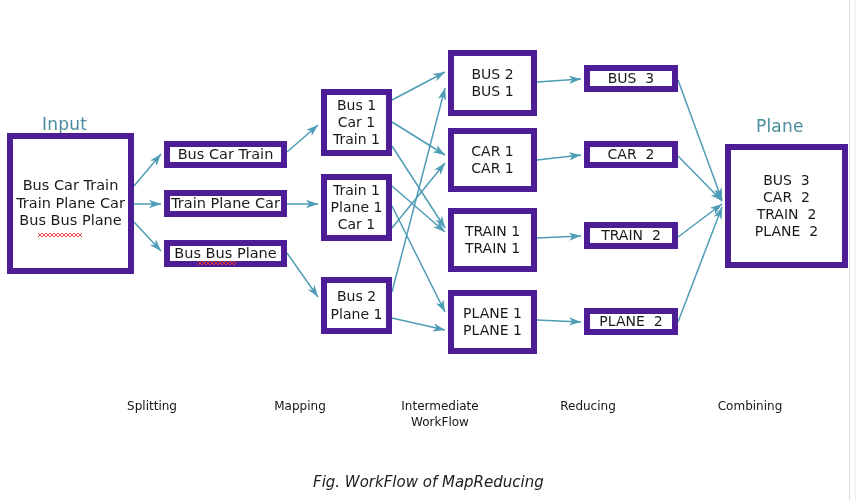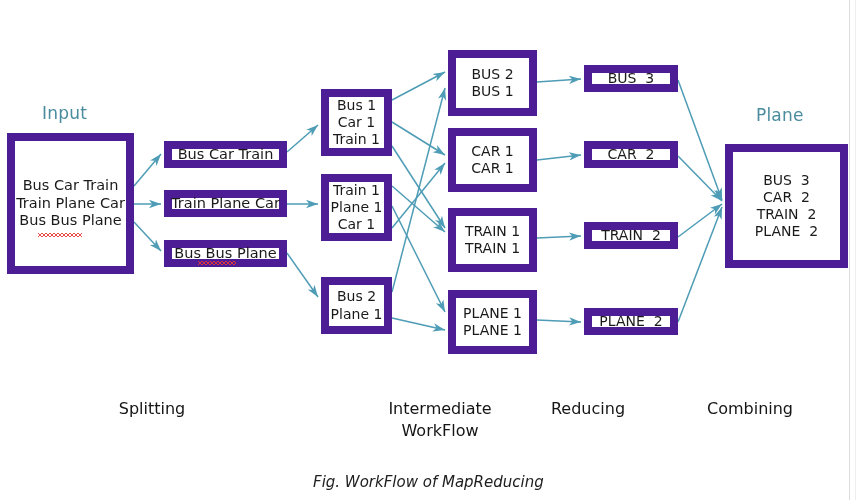--- a/index.html
+++ b/index.html
@@ -31,45 +31,46 @@
     left: 0;
     top: 0;
     width: 857px;
     height: 500px;
     pointer-events: none;
   }
 
   .box {
     position: absolute;
     box-sizing: border-box;
-    border: 8px solid #4c1d95;
+    border: 6px solid #4c1d95;
     background: #ffffff;
     display: flex;
     flex-direction: column;
     align-items: center;
     justify-content: center;
     color: #1a1a1a;
     line-height: 1.22;
     white-space: pre;
     text-align: center;
   }
   .box .ln { display: block; }
 
   .section-title {
     position: absolute;
     color: #4a8c9e;
     font-size: 17px;
     letter-spacing: 0.2px;
     white-space: nowrap;
+    margin-top: 11px;
   }
 
   .stage-label {
     position: absolute;
     color: #151515;
-    font-size: 16px;
+    font-size: 12px;
     text-align: center;
     white-space: pre-line;
     line-height: 1.35;
   }
 
   .caption {
     position: absolute;
     color: #202020;
     font-size: 15px;
     white-space: nowrap;
@@ -208,20 +209,21 @@
   </div>
 
   <div class="box output-box" style="left:725px; top:144px; width:123px; height:124px;">
     <span class="ln">BUS  3</span>
     <span class="ln">CAR  2</span>
     <span class="ln">TRAIN  2</span>
     <span class="ln">PLANE  2</span>
   </div>
 
   <div class="stage-label" style="left:97px; top:398px; width:110px;">Splitting</div>
+  <div class="stage-label" style="left:245px; top:398px; width:110px;">Mapping</div>
   <div class="stage-label" style="left:372px; top:398px; width:136px;">Intermediate
 WorkFlow</div>
   <div class="stage-label" style="left:533px; top:398px; width:110px;">Reducing</div>
   <div class="stage-label" style="left:689px; top:398px; width:122px;">Combining</div>
 
   <div class="caption" style="left:313px; top:473px;font-style:italic;">Fig. WorkFlow of MapReducing</div>
 
 </div>
 
 </body></html>

